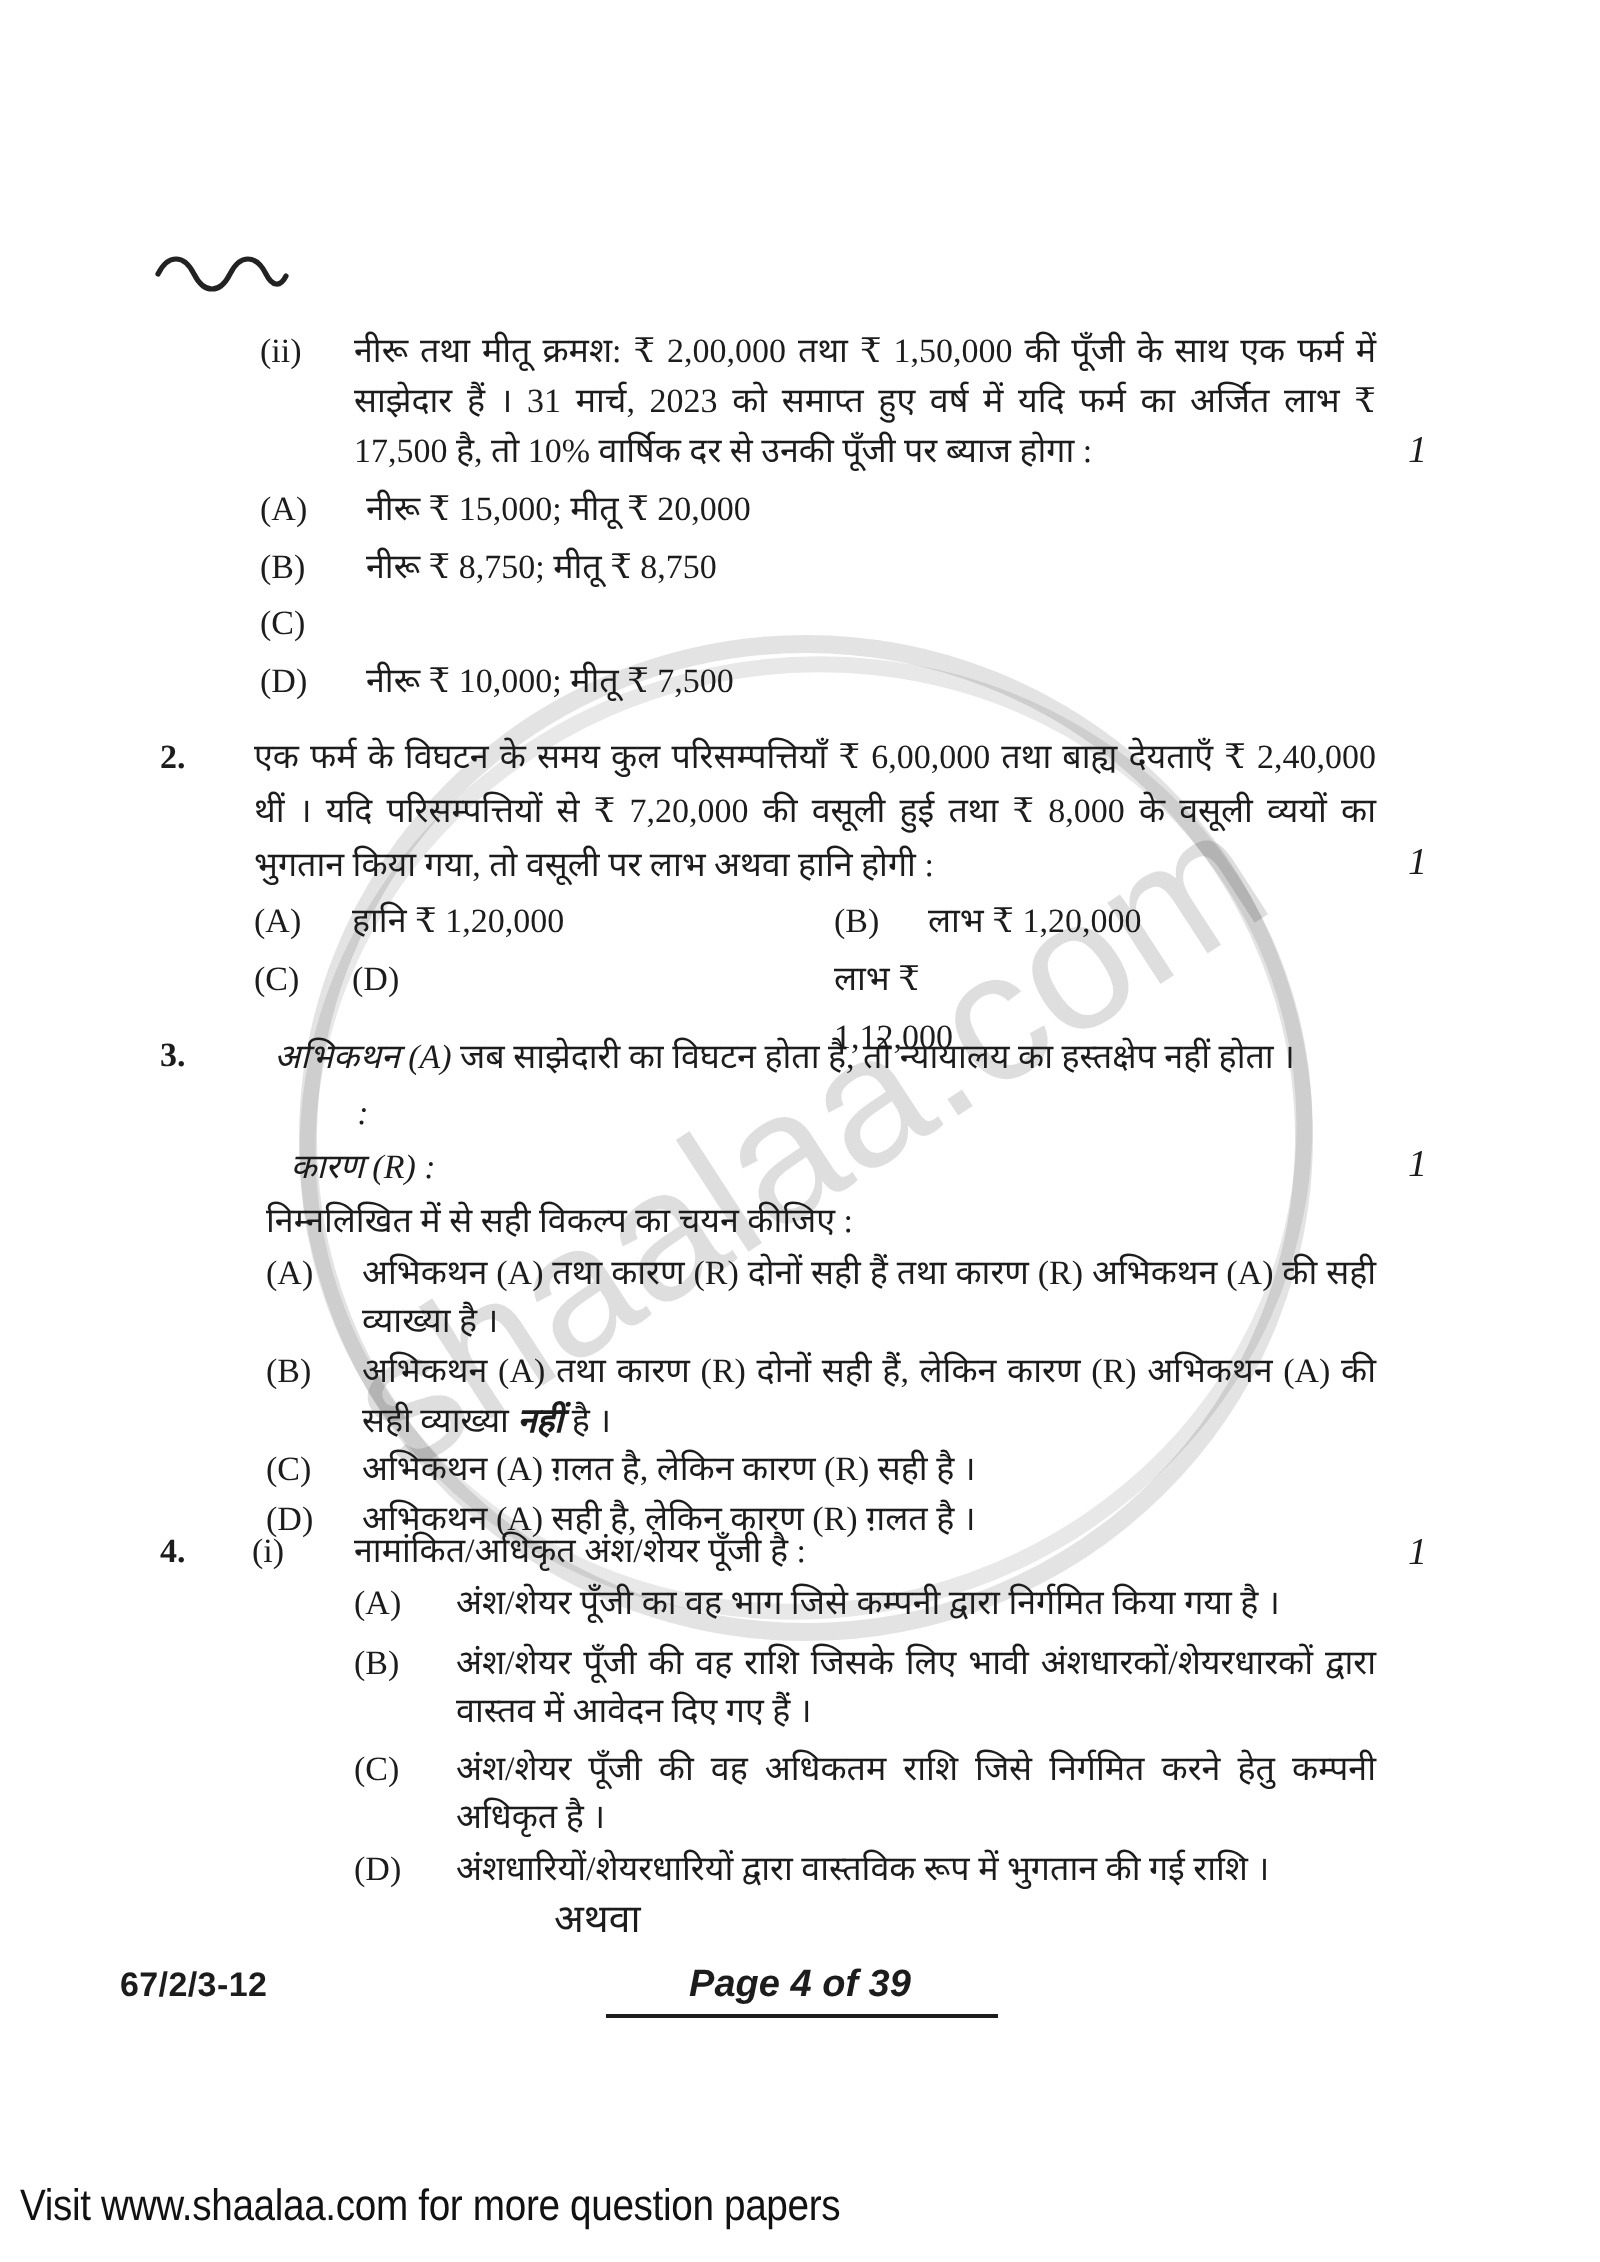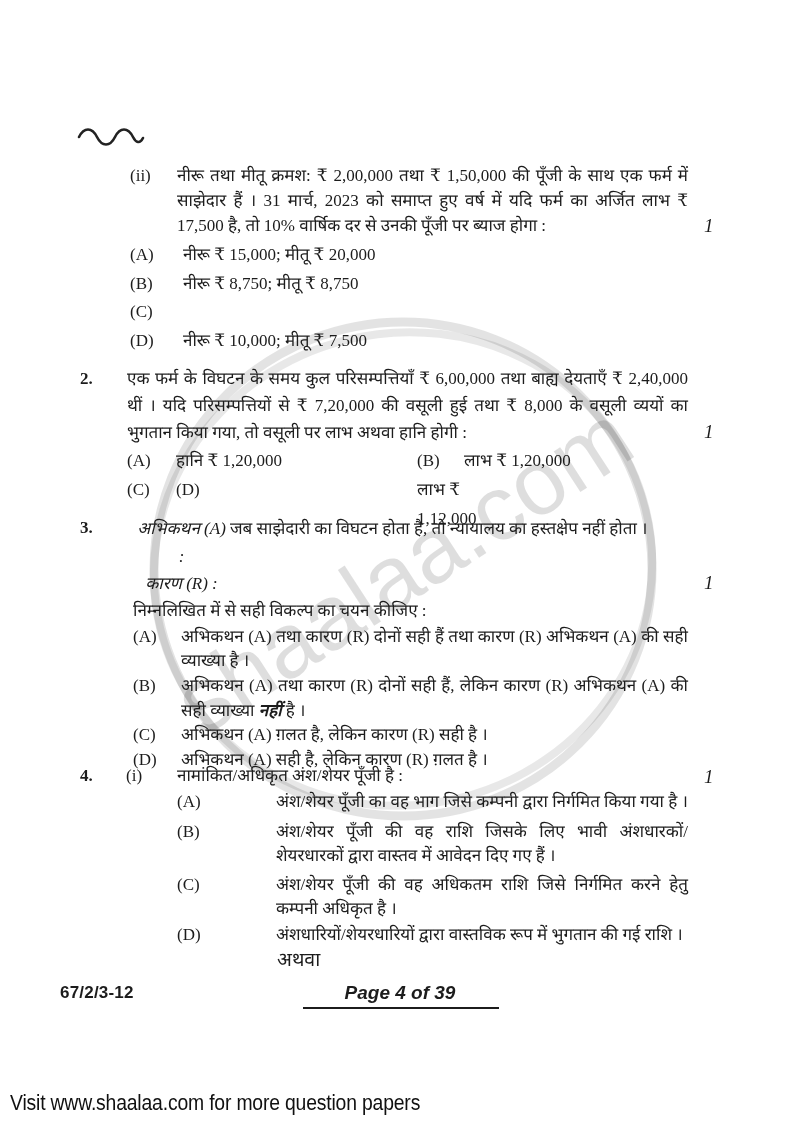--- a/index.html
+++ b/index.html
@@ -47,21 +47,21 @@
   .em-ni { font-weight:bold; font-style:italic; }
 
   
   .b-q4 { left:80px; top:764px; width:608px; line-height:24px; }
   .b-q4 .qnum { width:46px; }
   .b-q4 .sub { width:51px; flex-shrink:0; }
   .b-q4 .stem { width:511px; }
   .b-q4 .opts { margin-left:97px; width:511px; }
   .b-q4 .opt { display:flex; }
   .b-q4 .opt .ol { width:51px; flex-shrink:0; }
-  .b-q4 .opt .ot { width:460px; text-align:justify;margin-left:48px; }
+  .b-q4 .opt .ot { width:460px; text-align:justify; }
   .mt2 { margin-top:2px; } .mt5 { margin-top:5px; } .mt6 { margin-top:6px; }
 
   .or-label { position:absolute; left:277px; top:945px; font-size:19.5px; font-weight:normal; }
 
   .mark { position:absolute; left:704px; font-style:italic; font-size:19px; line-height:25px; }
   .mk-ii { top:213px; } .mk-q2 { top:419px; } .mk-q3 { top:570px; } .mk-q4 { top:764px; }
 
   .squiggle { position:absolute; left:76px; top:124px; }
 
   .f-code {

